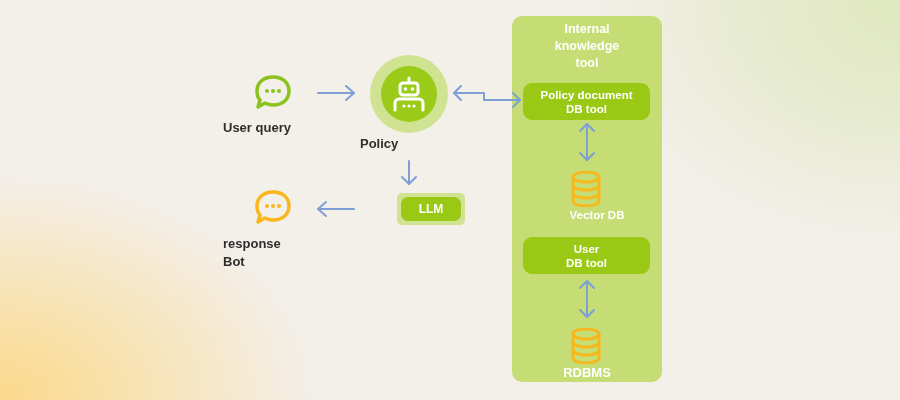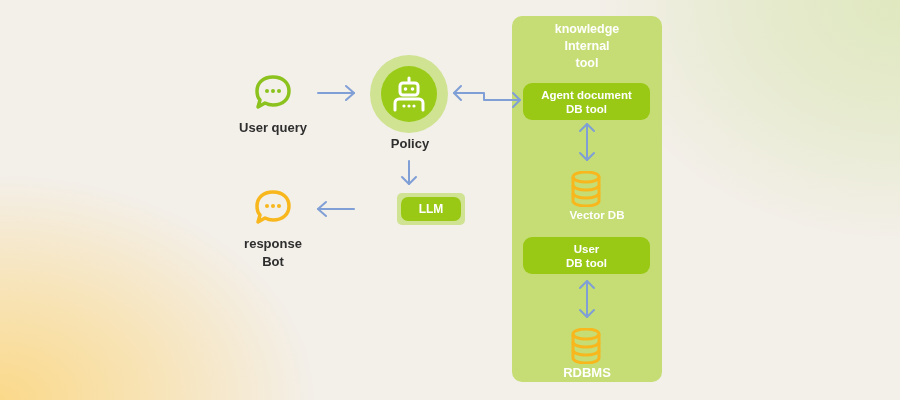--- a/index.html
+++ b/index.html
@@ -2,43 +2,43 @@
 <html><head>
 <meta charset="utf-8">
 <style>
   html,body{margin:0;padding:0;}
   body{width:900px;height:400px;overflow:hidden;position:relative;font-family:"Liberation Sans",sans-serif;
     background:
       radial-gradient(ellipse 420px 300px at 0px 400px, #fbd98a 0%, rgba(251,217,138,0.55) 35%, rgba(244,238,230,0) 75%),
       radial-gradient(ellipse 380px 300px at 900px 0px, #dfe8bf 0%, rgba(223,232,191,0.6) 40%, rgba(240,238,232,0) 80%),
       #f3efe9;}
   .abs{position:absolute;}
-  .label{color:#2e2e2e;font-size:13px;font-weight:bold;text-align:center;line-height:18px;}
+  .label{color:#2e2e2e;font-size:13px;font-weight:bold;text-align:left;line-height:18px;}
   .kb{left:512px;top:16px;width:150px;height:366px;background:#c5dd74;border-radius:10px;}
   .kb-title{position:absolute;left:0;right:0;top:5px;text-align:center;color:#fff;font-size:12.5px;font-weight:bold;line-height:17px;}
   .tool{position:absolute;left:11px;width:127px;height:37px;background:#99c914;border-radius:9px;color:#fff;font-size:11.5px;font-weight:bold;text-align:center;display:flex;align-items:center;justify-content:center;line-height:14px;}
   .dblabel{position:absolute;left:0;right:0;text-align:center;color:#fff;font-size:11.5px;font-weight:bold;}
   .agent-outer{left:370px;top:55px;width:78px;height:78px;border-radius:50%;background:#cfe392;}
   .agent-inner{position:absolute;left:11px;top:11px;width:56px;height:56px;border-radius:50%;background:#9acb18;display:flex;align-items:center;justify-content:center;}
   .llm{left:397px;top:193px;width:68px;height:32px;border-radius:5px;background:#cfe392;}
   .llm-inner{position:absolute;left:4px;top:4px;right:4px;bottom:4px;border-radius:7px;background:#99c914;color:#fff;font-size:12px;font-weight:bold;display:flex;align-items:center;justify-content:center;}
   svg.arrows{position:absolute;left:0;top:0;}
 </style>
 </head>
 <body>
 
 <div class="abs kb">
   <div class="kb-title">
+    <div>Internal</div>
     <div>knowledge</div>
-    <div>Internal</div>
     <div>tool</div>
   </div>
   <div class="tool" style="top:67px;">
     <div>
-      <div>Agent document</div>
+      <div>Policy document</div>
       <div>DB tool</div>
     </div>
   </div>
   <svg class="abs" style="left:59px;top:155px;" width="30" height="36" viewBox="0 0 30 36">
     <g fill="none" stroke="#f7b71d" stroke-width="3">
       <ellipse cx="15" cy="6" rx="13" ry="5"></ellipse>
       <path d="M2 6 V30 A13 5 0 0 0 28 30 V6"></path>
       <path d="M2 14 A13 5 0 0 0 28 14"></path>
       <path d="M2 22 A13 5 0 0 0 28 22"></path>
     </g>

